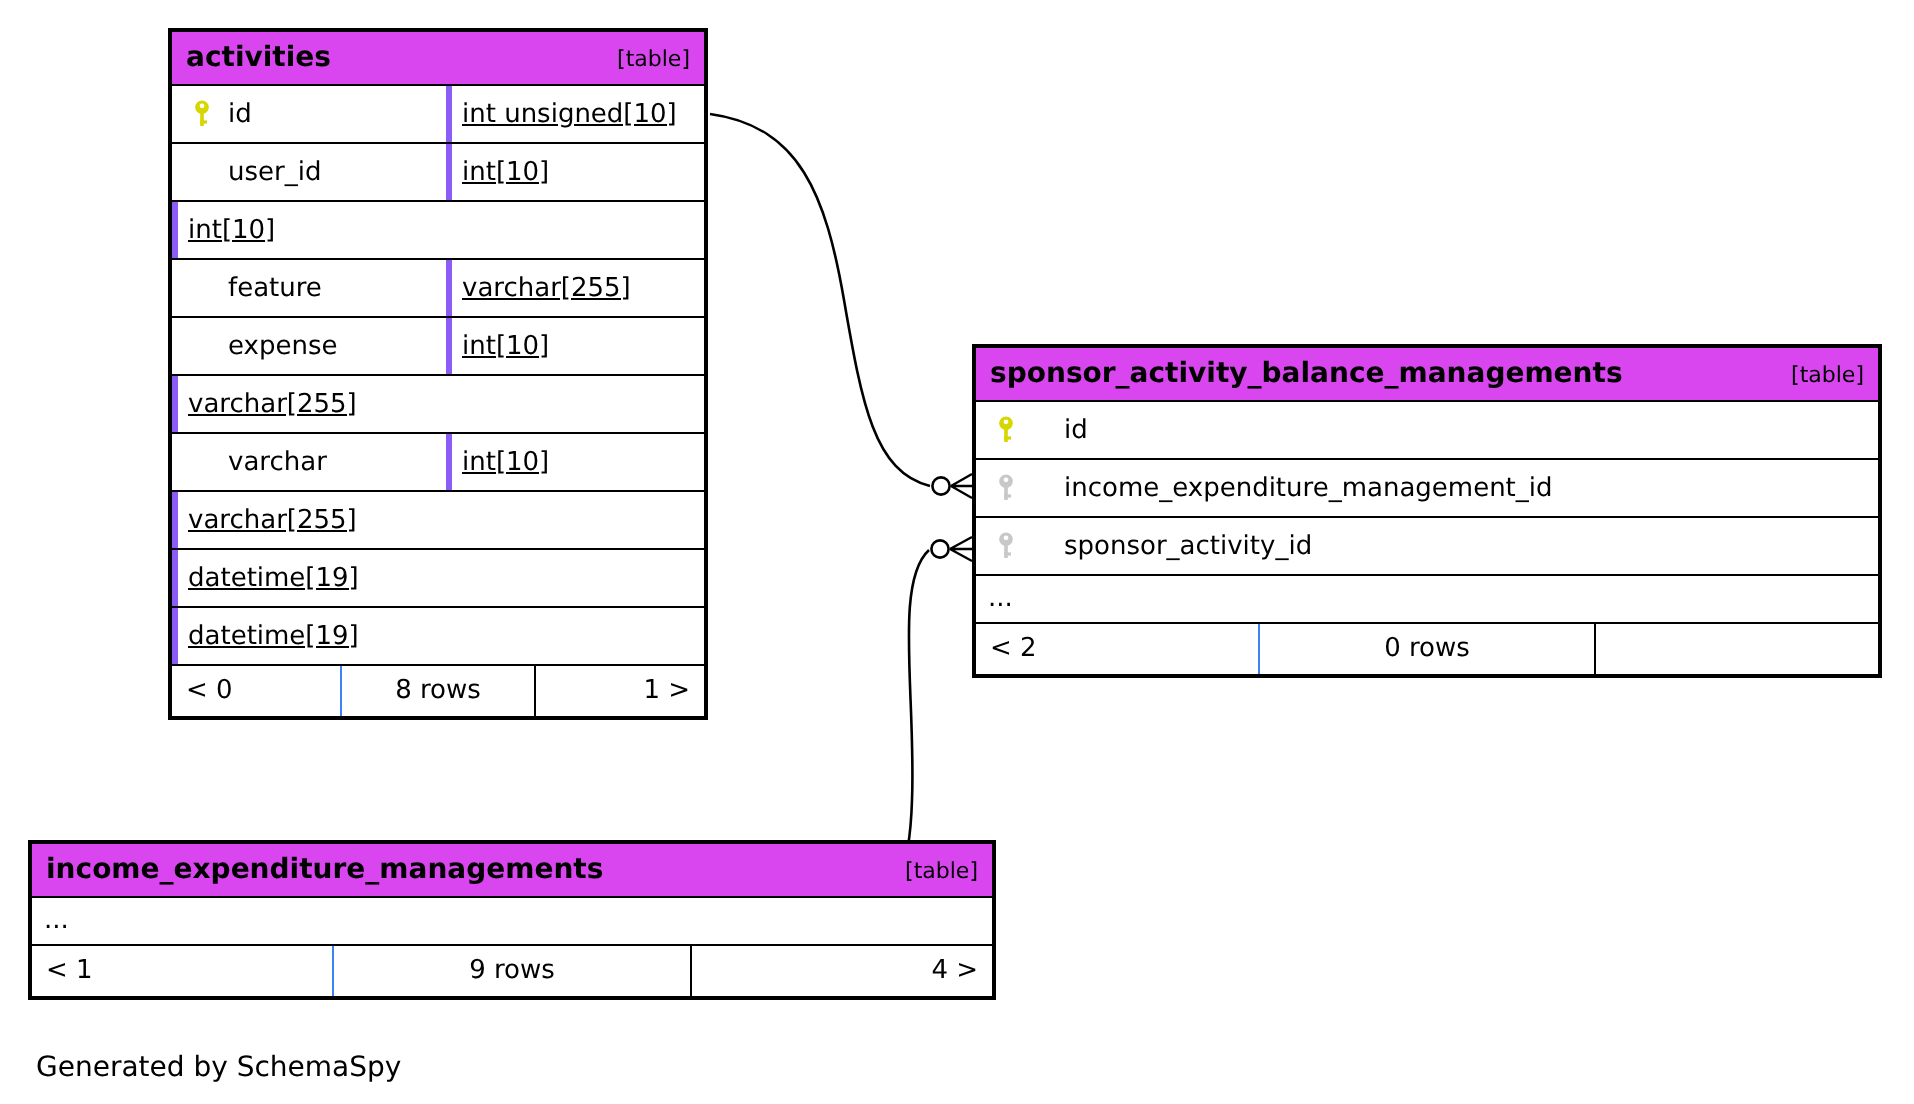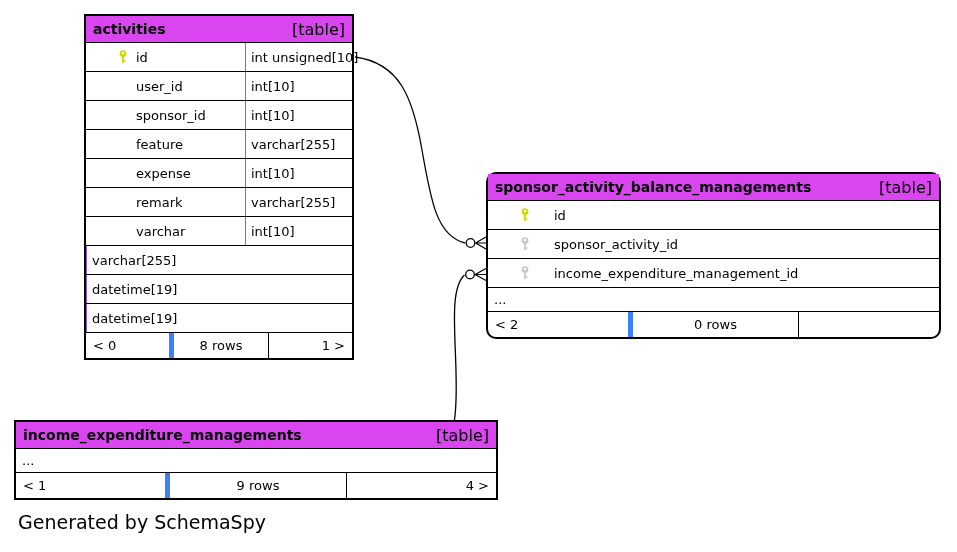--- a/index.html
+++ b/index.html
@@ -11,51 +11,51 @@
   .canvas { position:absolute; inset:0; width:957px; height:552px; }
   svg.rel-layer { position:absolute; left:0; top:0; pointer-events:none; }
 
   .tbl { position:absolute; box-sizing:border-box; border:2px solid #000; background:#fff; }
   .hdr {
     display:flex; justify-content:space-between; align-items:center;
     background:#d946ef; border-bottom:1px solid #000;
     height:26px; padding:0 7px; box-sizing:content-box;
   }
   .tname { font-weight:bold; font-size:14px; white-space:nowrap; cursor:pointer; }
-  .ttag  { font-size:16px; }
+  .ttag  { font-size:11px; }
 
   .row { display:flex; align-items:center; height:28px; }
   .row + .row { border-top:1px solid #000;text-align:right; }
   .keyspot { width:11px; height:17px; margin-left:10px; flex:none; display:flex; align-items:center; }
   .keyspot svg { display:block; }
   .pk { color:#d6d600; }
   .fk { color:#c8c8c8; }
   .cname-text { margin-left:7px; white-space:nowrap; }
   .cname-text.wide { margin-left:23px; }
-  .c-name { display:flex; align-items:center; height:100%;margin-left:22px; }
+  .c-name { display:flex; align-items:center; height:100%; }
   .tbl-activities .c-name { width:137px; flex:none; }
   .c-type {
-    flex:1; border-left:1px solid #8b5cf6; height:100%;
-    display:flex; align-items:center; padding-left:5px; white-space:nowrap;
+    flex:1; border-left:3px solid #8b5cf6; height:100%;
+    display:flex; align-items:center; padding-left:5px; white-space:nowrap;text-decoration:underline;
   }
 
   .ellipsis-row { border-top:1px solid #000; height:23px; display:flex; align-items:center; padding-left:6px; }
   .tbl-income .ellipsis-row { border-top:none; }
 
   .ftr { display:flex; border-top:1px solid #000; height:25px; }
   .ftr > div { display:flex; align-items:center; white-space:nowrap; }
   .f-prev { flex:1; padding-left:7px; }
-  .f-rows { flex:1.25; border-left:5px solid #3b82f6; border-right:1px solid #000; justify-content:center; }
+  .f-rows { flex:1.25; border-left:1px solid #3b82f6; border-right:1px solid #000; justify-content:center; }
   .f-next { flex:1; justify-content:flex-end; padding-right:7px; }
 
   .tbl-activities { left:84px; top:14px; width:270px; }
-  .tbl-sponsor    { left:486px; top:172px; width:455px;border-radius:10px; }
+  .tbl-sponsor    { left:486px; top:172px; width:455px; }
   .tbl-income     { left:14px; top:420px; width:484px; }
 
-  .footnote { position:absolute; left:18px; top:511px; font-size:19px; }
+  .footnote { position:absolute; left:18px; top:526px; font-size:14px; }
 </style>
 </head>
 <body>
 
 <div class="canvas">
 
   <svg class="rel-layer" width="957" height="552" viewBox="0 0 957 552">
     <g fill="none" stroke="#000" stroke-width="1.3">
       <path d="M 355 57 C 400 63 413 98 422 150 C 431 202 437 236 465 243"></path>
       <circle cx="470.5" cy="243" r="4.3" fill="#ffffff"></circle>
@@ -89,45 +89,37 @@
         <div class="c-type">int unsigned[10]</div>
       </div>
       <div class="row">
         <div class="c-name">
           <span class="keyspot"></span>
           <span class="cname-text">user_id</span>
         </div>
         <div class="c-type">int[10]</div>
       </div>
       <div class="row">
-        <div class="c-name">
-          <span class="keyspot"></span>
-          <span class="cname-text">sponsor_id</span>
-        </div>
         <div class="c-type">int[10]</div>
       </div>
       <div class="row">
         <div class="c-name">
           <span class="keyspot"></span>
           <span class="cname-text">feature</span>
         </div>
         <div class="c-type">varchar[255]</div>
       </div>
       <div class="row">
         <div class="c-name">
           <span class="keyspot"></span>
           <span class="cname-text">expense</span>
         </div>
         <div class="c-type">int[10]</div>
       </div>
       <div class="row">
-        <div class="c-name">
-          <span class="keyspot"></span>
-          <span class="cname-text">remark</span>
-        </div>
         <div class="c-type">varchar[255]</div>
       </div>
       <div class="row">
         <div class="c-name">
           <span class="keyspot"></span>
           <span class="cname-text">varchar</span>
         </div>
         <div class="c-type">int[10]</div>
       </div>
       <div class="row">
@@ -169,34 +161,34 @@
       <div class="row">
         <div class="c-name">
           <span class="keyspot fk">
             <svg viewBox="0 0 10 16" width="10" height="16">
                 <circle cx="5" cy="4.6" r="3.4" fill="currentColor"></circle>
                 <circle cx="5" cy="3.9" r="1.2" fill="#ffffff"></circle>
                 <rect x="4.1" y="7.4" width="1.8" height="6.6" fill="currentColor"></rect>
                 <rect x="4.1" y="11.2" width="3.4" height="1.6" fill="currentColor"></rect>
               </svg>
           </span>
+          <span class="cname-text wide">income_expenditure_management_id</span>
+        </div>
+      </div>
+      <div class="row">
+        <div class="c-name">
+          <span class="keyspot fk">
+            <svg viewBox="0 0 10 16" width="10" height="16">
+                <circle cx="5" cy="4.6" r="3.4" fill="currentColor"></circle>
+                <circle cx="5" cy="3.9" r="1.2" fill="#ffffff"></circle>
+                <rect x="4.1" y="7.4" width="1.8" height="6.6" fill="currentColor"></rect>
+                <rect x="4.1" y="11.2" width="3.4" height="1.6" fill="currentColor"></rect>
+              </svg>
+          </span>
           <span class="cname-text wide">sponsor_activity_id</span>
-        </div>
-      </div>
-      <div class="row">
-        <div class="c-name">
-          <span class="keyspot fk">
-            <svg viewBox="0 0 10 16" width="10" height="16">
-                <circle cx="5" cy="4.6" r="3.4" fill="currentColor"></circle>
-                <circle cx="5" cy="3.9" r="1.2" fill="#ffffff"></circle>
-                <rect x="4.1" y="7.4" width="1.8" height="6.6" fill="currentColor"></rect>
-                <rect x="4.1" y="11.2" width="3.4" height="1.6" fill="currentColor"></rect>
-              </svg>
-          </span>
-          <span class="cname-text wide">income_expenditure_management_id</span>
         </div>
       </div>
     </div>
     <div class="ellipsis-row">...</div>
     <div class="ftr">
       <div class="f-prev">&lt; 2</div>
       <div class="f-rows">0 rows</div>
       <div class="f-next"></div>
     </div>
   </div>

